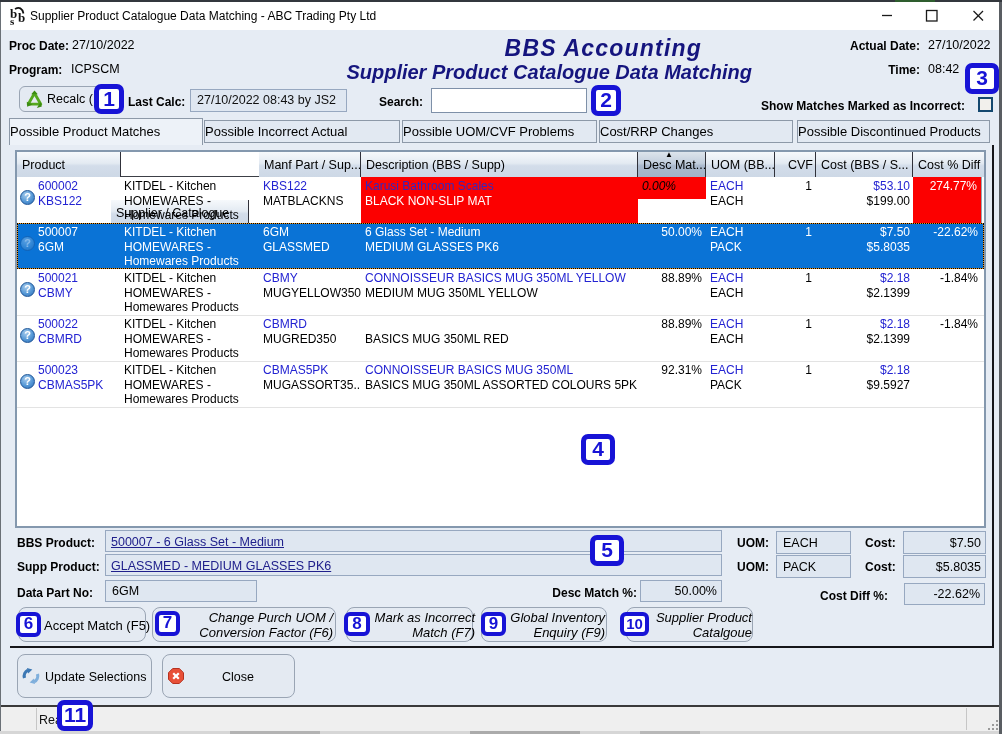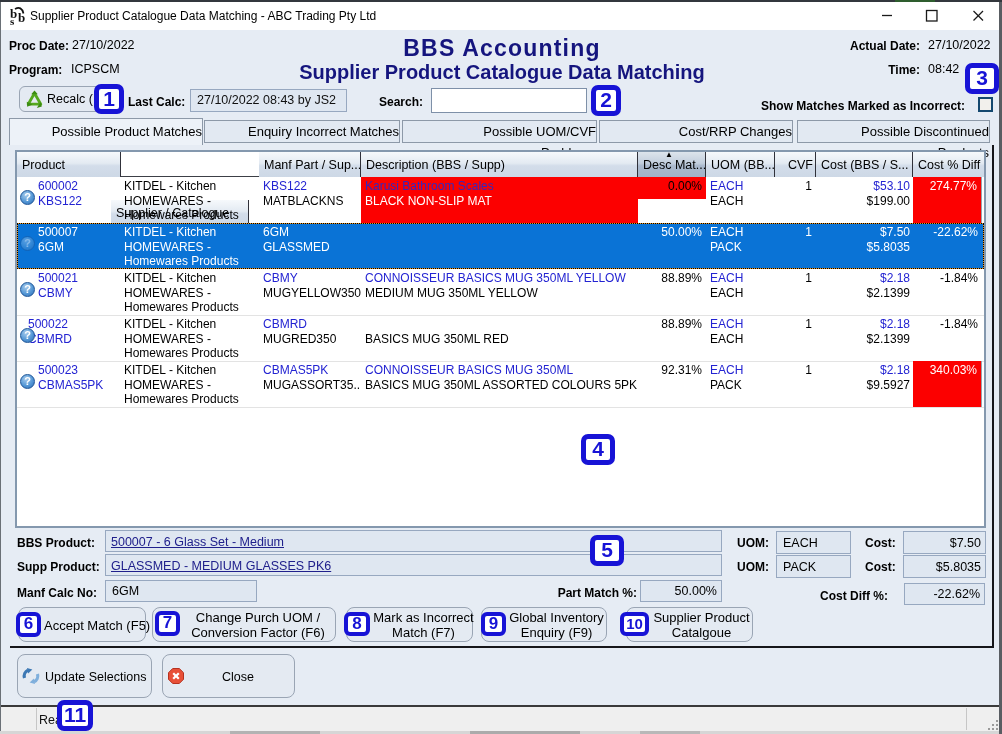--- a/index.html
+++ b/index.html
@@ -2,32 +2,32 @@
 <html><head>
 <meta charset="utf-8">
 <style>
 html,body{margin:0;padding:0;}
 body{width:1002px;height:734px;position:relative;overflow:hidden;
  font-family:"Liberation Sans",sans-serif;font-size:12.5px;color:#000;background:#e6ecf4;}
 .abs{position:absolute;}
 .b{font-weight:bold;font-size:12px;}
 .navy{color:#15157e;}
 .r{text-align:right;}
-.c{text-align:center;}
+.c{text-align:right;font-style:italic;}
 .fieldbox{position:absolute;background:#dfe7f1;border:1px solid #97a8c0;box-sizing:border-box;font-size:12.5px;}
 .whitebox{position:absolute;background:#fff;border:1px solid #7e90a8;box-sizing:border-box;}
 .callout{position:absolute;background:#fff;border:5px solid #1713d6;border-radius:7px;
  box-sizing:border-box;color:#1713d6;font-weight:bold;text-align:center;}
 .co2{position:absolute;background:#fff;border:4px solid #1713d6;border-radius:6px;
  box-sizing:border-box;color:#1713d6;font-weight:bold;text-align:center;font-size:17px;}
 .btn{position:absolute;background:#e4eaf2;border:1px solid #9aa5b4;border-radius:8px;
  box-sizing:border-box;text-align:center;font-size:12.5px;}
 .tab{position:absolute;background:#e2e9f2;border:1px solid #8d99a8;
- box-sizing:border-box;text-align:right;top:120px;height:23px;font-size:13px;
- line-height:21px;padding-left:36px;}
+ box-sizing:border-box;text-align:left;top:120px;height:23px;font-size:13px;
+ line-height:21px;}
 .hcell{position:absolute;top:0;height:25px;box-sizing:border-box;
  border-right:1px solid #30313a;font-size:12.5px;padding:6px 0 0 5px;overflow:hidden;white-space:nowrap;
  background:linear-gradient(#f6f9fc 0%,#e3eaf2 45%,#d3ddea 55%,#cdd8e6 100%);}
 .row{position:absolute;left:0;width:967px;height:46px;overflow:hidden;}
 .cell{position:absolute;top:0;height:46px;padding:2px 0 0 4px;line-height:14.5px;font-size:12px;
  box-sizing:border-box;overflow:hidden;white-space:nowrap;}
 .qicon{position:absolute;width:15px;height:15px;border-radius:8px;
  background:radial-gradient(circle at 5px 4px,#a6cbec,#5598d6 55%,#2e6cb4);
  border:1px solid #1d5598;box-sizing:border-box;color:#fff;font-weight:bold;
  font-size:11px;text-align:center;line-height:13px;}
@@ -78,21 +78,21 @@
 <div class="callout" style="left:94px;top:84px;width:30px;height:30px;font-size:21px;line-height:19px;">1</div>
 <div class="abs b" style="left:128px;top:95px;">Last Calc:</div>
 <div class="fieldbox" style="left:190px;top:89px;width:157px;height:23px;padding:3px 0 0 6px;color:#111;">27/10/2022 08:43 by JS2</div>
 <div class="abs b" style="left:379px;top:95px;">Search:</div>
 <div class="whitebox" style="left:431px;top:88px;width:156px;height:25px;"></div>
 <div class="callout" style="left:591px;top:85px;width:30px;height:31px;font-size:21px;line-height:20px;">2</div>
 <div class="abs b" style="left:761px;top:99px;">Show Matches Marked as Incorrect:</div>
 <div class="abs" style="left:978px;top:97px;width:15px;height:15px;background:#f2f0ec;border:2px solid #14486f;box-sizing:border-box;"></div>
 
 <div class="tab" style="left:9px;top:118px;width:194px;height:27px;background:#edf2f8;border-bottom:none;line-height:25px;">Possible Product Matches</div>
-<div class="tab" style="left:204px;width:196px;">Enquiry Incorrect Matches</div>
+<div class="tab" style="left:204px;width:196px;">Possible Incorrect Actual</div>
 <div class="tab" style="left:402px;width:195px;">Possible UOM/CVF Problems</div>
 <div class="tab" style="left:599px;width:194px;">Cost/RRP Changes</div>
 <div class="tab" style="left:797px;width:193px;">Possible Discontinued Products</div>
 
 <div class="abs" style="left:992px;top:145px;width:2px;height:503px;background:#16161a;"></div>
 <div class="abs" style="left:10px;top:646px;width:984px;height:2px;background:#16161a;"></div>
 
 <div class="abs" style="left:15px;top:150px;width:971px;height:378px;background:#fff;border:2px solid #8498ae;box-sizing:border-box;">
 
   <div class="abs" style="left:0;top:0;width:967px;height:25px;border-bottom:1px solid #3c3f46;box-sizing:border-box;">
@@ -108,97 +108,97 @@
   </div>
   <div id="rows" class="abs" style="left:0;top:25px;width:967px;height:349px;border-radius:23px;">
       <div class="row" style="top:0px;border-bottom:1px solid #e3e3e3;">
         <div class="cell" style="left:0;width:104px;padding-left:21px;"><span style="color:#2323d2">600002</span><br><span style="color:#2323d2">KBS122</span></div>
         <div class="qicon" style="left:3px;top:13px;">?</div>
         <div class="cell" style="left:104px;width:138px;padding-left:3px;color:#000;">KITDEL - Kitchen<br>HOMEWARES -<br>Homewares Products</div>
         <div class="cell" style="left:242px;width:102px;"><span style="color:#2323d2">KBS122</span><br><span style="color:#000">MATBLACKNS</span></div>
         <div class="cell" style="left:344px;width:277px;background:#fc0000;"><span style="color:#3328be">Karusi Bathroom Scales</span><br><span style="color:#fff">BLACK NON-SLIP MAT</span></div>
         <div class="cell" style="left:621px;width:68px;">
           <div style="position:absolute;left:0;top:0;width:68px;height:22px;background:#fc0000;"></div>
-          <div style="position:relative;text-align:right;padding-right:4px;">0.00%</div>
+          <div style="position:relative;text-align:left;padding-right:4px;font-style:italic;">0.00%</div>
         </div>
         <div class="cell" style="left:689px;width:69px;"><span style="color:#2323d2">EACH</span><br><span style="color:#000">EACH</span></div>
         <div class="cell r" style="left:758px;width:41px;color:#000;padding-right:4px;">1</div>
         <div class="cell r" style="left:799px;width:97px;padding-right:3px;"><span style="color:#2323d2">$53.10</span><br><span style="color:#000">$199.00</span></div>
         <div class="cell r" style="left:896px;width:69px;background:#fc0000;color:#fff;padding-right:4px;border-right:1px solid #9aa2ac;">274.77%</div>
       </div>
       <div class="row" style="top:46px;background:#0a73d6;box-shadow:inset 0 0 0 1px #e8941e;outline:1px dotted #000;outline-offset:-1px;">
         <div class="cell" style="left:0;width:104px;padding-left:21px;"><span style="color:#fff">500007</span><br><span style="color:#fff">6GM</span></div>
         <div class="qicon" style="left:3px;top:13px;opacity:.5;">?</div>
         <div class="cell" style="left:104px;width:138px;padding-left:3px;color:#fff;">KITDEL - Kitchen<br>HOMEWARES -<br>Homewares Products</div>
         <div class="cell" style="left:242px;width:102px;"><span style="color:#fff">6GM</span><br><span style="color:#fff">GLASSMED</span></div>
+        <div class="cell" style="left:344px;width:277px;"><span style="color:#fff">6 Glass Set - Medium</span><br><span style="color:#fff">MEDIUM GLASSES PK6</span></div>
         <div class="cell r" style="left:621px;width:68px;padding-right:4px;color:#fff;">50.00%</div>
         <div class="cell" style="left:689px;width:69px;"><span style="color:#fff">EACH</span><br><span style="color:#fff">PACK</span></div>
         <div class="cell r" style="left:758px;width:41px;color:#fff;padding-right:4px;">1</div>
         <div class="cell r" style="left:799px;width:97px;padding-right:3px;"><span style="color:#fff">$7.50</span><br><span style="color:#fff">$5.8035</span></div>
         <div class="cell r" style="left:896px;width:69px;color:#fff;padding-right:4px;">-22.62%</div>
       </div>
       <div class="row" style="top:92px;border-bottom:1px solid #e3e3e3;">
         <div class="cell" style="left:0;width:104px;padding-left:21px;"><span style="color:#2323d2">500021</span><br><span style="color:#2323d2">CBMY</span></div>
         <div class="qicon" style="left:3px;top:13px;">?</div>
         <div class="cell" style="left:104px;width:138px;padding-left:3px;color:#000;">KITDEL - Kitchen<br>HOMEWARES -<br>Homewares Products</div>
         <div class="cell" style="left:242px;width:102px;"><span style="color:#2323d2">CBMY</span><br><span style="color:#000">MUGYELLOW350</span></div>
         <div class="cell" style="left:344px;width:277px;"><span style="color:#2323d2">CONNOISSEUR BASICS MUG 350ML YELLOW</span><br><span style="color:#000">MEDIUM MUG 350ML YELLOW</span></div>
         <div class="cell r" style="left:621px;width:68px;padding-right:4px;color:#000;">88.89%</div>
         <div class="cell" style="left:689px;width:69px;"><span style="color:#2323d2">EACH</span><br><span style="color:#000">EACH</span></div>
         <div class="cell r" style="left:758px;width:41px;color:#000;padding-right:4px;">1</div>
         <div class="cell r" style="left:799px;width:97px;padding-right:3px;"><span style="color:#2323d2">$2.18</span><br><span style="color:#000">$2.1399</span></div>
         <div class="cell r" style="left:896px;width:69px;color:#000;padding-right:4px;">-1.84%</div>
       </div>
       <div class="row" style="top:138px;border-bottom:1px solid #e3e3e3;">
-        <div class="cell" style="left:0;width:104px;padding-left:11px;"><span style="color:#2323d2">500022</span><br><span style="color:#2323d2">CBMRD</span></div>
+        <div class="cell" style="left:0;width:104px;padding-left:21px;"><span style="color:#2323d2">500022</span><br><span style="color:#2323d2">CBMRD</span></div>
         <div class="qicon" style="left:3px;top:13px;">?</div>
         <div class="cell" style="left:104px;width:138px;padding-left:3px;color:#000;">KITDEL - Kitchen<br>HOMEWARES -<br>Homewares Products</div>
         <div class="cell" style="left:242px;width:102px;"><span style="color:#2323d2">CBMRD</span><br><span style="color:#000">MUGRED350</span></div>
         <div class="cell" style="left:344px;width:277px;"><br><span style="color:#000">BASICS MUG 350ML RED</span></div>
         <div class="cell r" style="left:621px;width:68px;padding-right:4px;color:#000;">88.89%</div>
         <div class="cell" style="left:689px;width:69px;"><span style="color:#2323d2">EACH</span><br><span style="color:#000">EACH</span></div>
         <div class="cell r" style="left:758px;width:41px;color:#000;padding-right:4px;">1</div>
         <div class="cell r" style="left:799px;width:97px;padding-right:3px;"><span style="color:#2323d2">$2.18</span><br><span style="color:#000">$2.1399</span></div>
         <div class="cell r" style="left:896px;width:69px;color:#000;padding-right:4px;">-1.84%</div>
       </div>
       <div class="row" style="top:184px;border-bottom:1px solid #e3e3e3;">
         <div class="cell" style="left:0;width:104px;padding-left:21px;"><span style="color:#2323d2">500023</span><br><span style="color:#2323d2">CBMAS5PK</span></div>
         <div class="qicon" style="left:3px;top:13px;">?</div>
         <div class="cell" style="left:104px;width:138px;padding-left:3px;color:#000;">KITDEL - Kitchen<br>HOMEWARES -<br>Homewares Products</div>
         <div class="cell" style="left:242px;width:102px;"><span style="color:#2323d2">CBMAS5PK</span><br><span style="color:#000">MUGASSORT35...</span></div>
         <div class="cell" style="left:344px;width:277px;"><span style="color:#2323d2">CONNOISSEUR BASICS MUG 350ML</span><br><span style="color:#000">BASICS MUG 350ML ASSORTED COLOURS 5PK</span></div>
         <div class="cell r" style="left:621px;width:68px;padding-right:4px;color:#000;">92.31%</div>
         <div class="cell" style="left:689px;width:69px;"><span style="color:#2323d2">EACH</span><br><span style="color:#000">PACK</span></div>
         <div class="cell r" style="left:758px;width:41px;color:#000;padding-right:4px;">1</div>
         <div class="cell r" style="left:799px;width:97px;padding-right:3px;"><span style="color:#2323d2">$2.18</span><br><span style="color:#000">$9.5927</span></div>
-        <div class="cell r" style="left:896px;width:69px;background:#fc0000;color:#fff;padding-right:4px;border-right:1px solid #9aa2ac;">340.03%</div>
       </div>
     </div>
 </div>
 
 <div class="callout" style="left:581px;top:434px;width:34px;height:31px;font-size:21px;line-height:20px;">4</div>
 
 <div class="abs b" style="left:17px;top:536px;">BBS Product:</div>
 <div class="fieldbox" style="left:105px;top:530px;width:617px;height:22px;"></div>
 <div class="abs" style="left:111px;top:535px;text-decoration:underline;color:#20208c;">500007 - 6 Glass Set - Medium</div>
 <div class="abs b" style="left:17px;top:560px;">Supp Product:</div>
 <div class="fieldbox" style="left:105px;top:554px;width:617px;height:22px;"></div>
 <div class="abs" style="left:111px;top:559px;text-decoration:underline;color:#20208c;">GLASSMED - MEDIUM GLASSES PK6</div>
-<div class="abs b" style="left:17px;top:586px;">Manf Calc No:</div>
+<div class="abs b" style="left:17px;top:586px;">Data Part No:</div>
 <div class="fieldbox" style="left:105px;top:580px;width:152px;height:22px;padding:3px 0 0 6px;">6GM</div>
 <div class="callout" style="left:590px;top:535px;width:34px;height:31px;font-size:21px;line-height:20px;">5</div>
 <div class="abs b" style="left:737px;top:536px;">UOM:</div>
 <div class="fieldbox" style="left:776px;top:531px;width:75px;height:23px;padding:4px 0 0 6px;">EACH</div>
 <div class="abs b" style="left:865px;top:536px;">Cost:</div>
 <div class="fieldbox" style="left:903px;top:531px;width:83px;height:23px;padding:4px 4px 0 0;text-align:right;">$7.50</div>
 <div class="abs b" style="left:737px;top:560px;">UOM:</div>
 <div class="fieldbox" style="left:776px;top:555px;width:75px;height:23px;padding:4px 0 0 6px;">PACK</div>
 <div class="abs b" style="left:865px;top:560px;">Cost:</div>
 <div class="fieldbox" style="left:903px;top:555px;width:83px;height:23px;padding:4px 4px 0 0;text-align:right;">$5.8035</div>
-<div class="abs b r" style="left:500px;top:586px;width:137px;">Part Match %:</div>
+<div class="abs b r" style="left:500px;top:586px;width:137px;">Desc Match %:</div>
 <div class="fieldbox" style="left:640px;top:580px;width:82px;height:22px;padding:3px 4px 0 0;text-align:right;">50.00%</div>
 <div class="abs b r" style="left:760px;top:589px;width:128px;">Cost Diff %:</div>
 <div class="fieldbox" style="left:904px;top:583px;width:81px;height:22px;padding:3px 4px 0 0;text-align:right;">-22.62%</div>
 
 <div class="btn" style="left:18px;top:607px;width:128px;height:35px;"></div>
 <div class="co2" style="left:16px;top:612px;width:25px;height:25px;line-height:16px;">6</div>
 <div class="abs" style="left:44px;top:618px;font-size:13px;">Accept Match (F5)</div>
 <div class="btn" style="left:152px;top:607px;width:184px;height:35px;"></div>
 <div class="co2" style="left:155px;top:611px;width:25px;height:25px;line-height:16px;">7</div>
 <div class="abs c" style="left:183px;top:610px;width:150px;line-height:15px;font-size:13px;">Change Purch UOM /<br>Conversion Factor (F6)</div>

